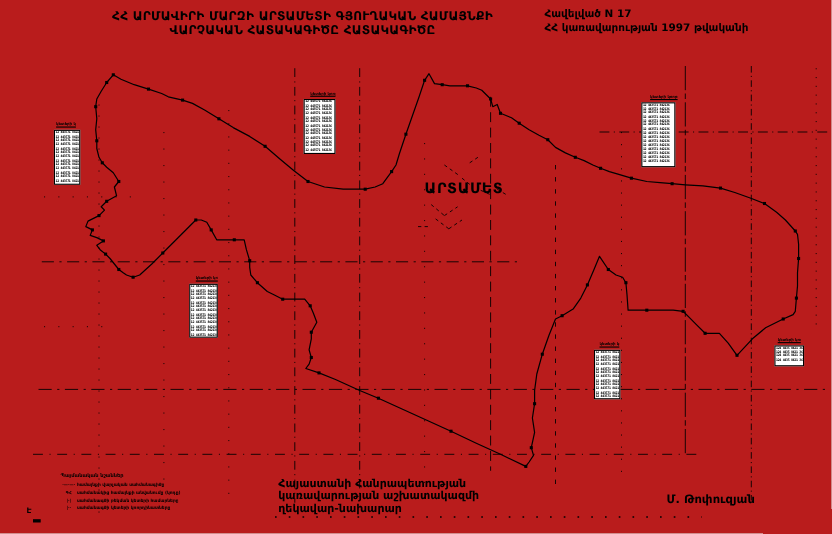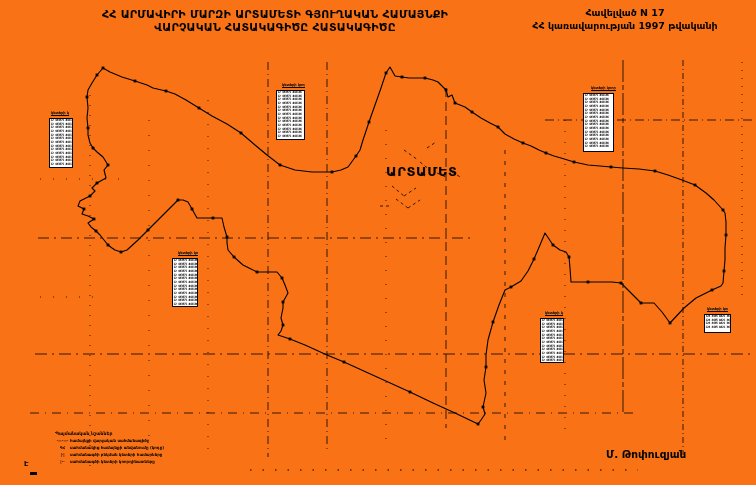--- a/index.html
+++ b/index.html
@@ -1,26 +1,26 @@
 <!DOCTYPE html>
 <html><head>
 <meta charset="utf-8">
 <style>
   html,body{margin:0;padding:0;background:#e8e8e8;}
   .page{
-    position:relative;width:756px;height:485px;background:#f97316;
+    position:relative;width:756px;height:485px;background:#b91c1c;
     font-family:"DejaVu Sans",sans-serif;color:#000;overflow:hidden;
   }
   .abs{position:absolute;}
   .map-title{
     left:92px;top:8px;width:366px;text-align:center;
     font-size:11px;font-weight:bold;line-height:13px;letter-spacing:0.2px;
   }
   .appendix{
-    left:495px;top:6px;width:260px;text-align:center;
+    left:495px;top:6px;width:260px;
     font-size:9.5px;font-weight:bold;line-height:13px;
   }
   #map-svg{left:0;top:0;}
   .village-label{
     left:386px;top:164px;font-size:13px;font-weight:bold;letter-spacing:0.6px;
   }
   .pt-head{
     position:absolute;font-size:3.5px;font-weight:bold;white-space:nowrap;
     overflow:hidden;border-bottom:1.2px solid #000;line-height:4px;
   }
@@ -264,19 +264,24 @@
     <div class="lg-row">
       <span class="lg-sym">|·|</span>
       <span class="lg-lbl">սահմանագծի բեկման կետերի համարները</span>
     </div>
     <div class="lg-row">
       <span class="lg-sym">|··</span>
       <span class="lg-lbl">սահմանագծի կետերի կոորդինատները</span>
     </div>
   </div>
 
+  <div class="abs footer-block">
+    <div>Հայաստանի Հանրապետության</div>
+    <div>կառավարության աշխատակազմի</div>
+    <div>ղեկավար-նախարար</div>
+  </div>
 
   <div class="abs signature">Մ. Թոփուզյան</div>
 
   <div class="abs corner-glyph">Է</div>
   <div class="abs corner-dash"></div>
 
 </div>
 
 </body></html>

